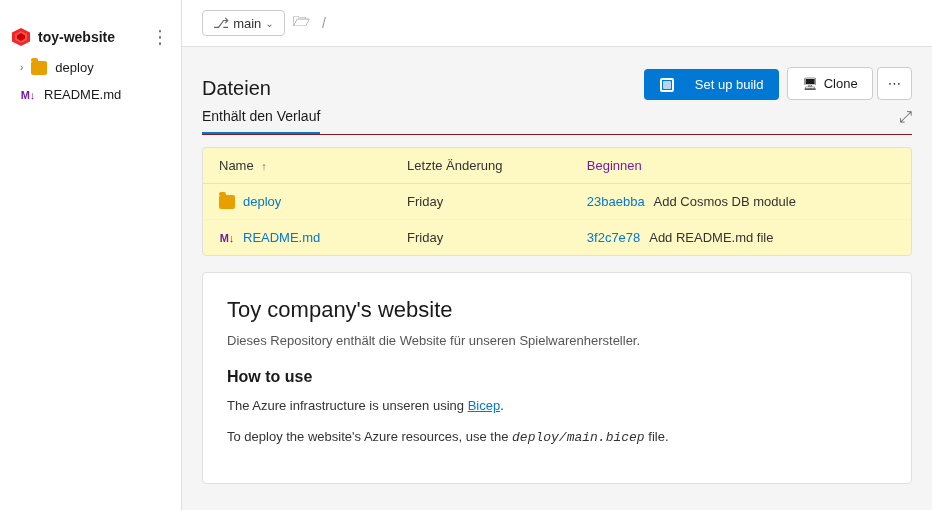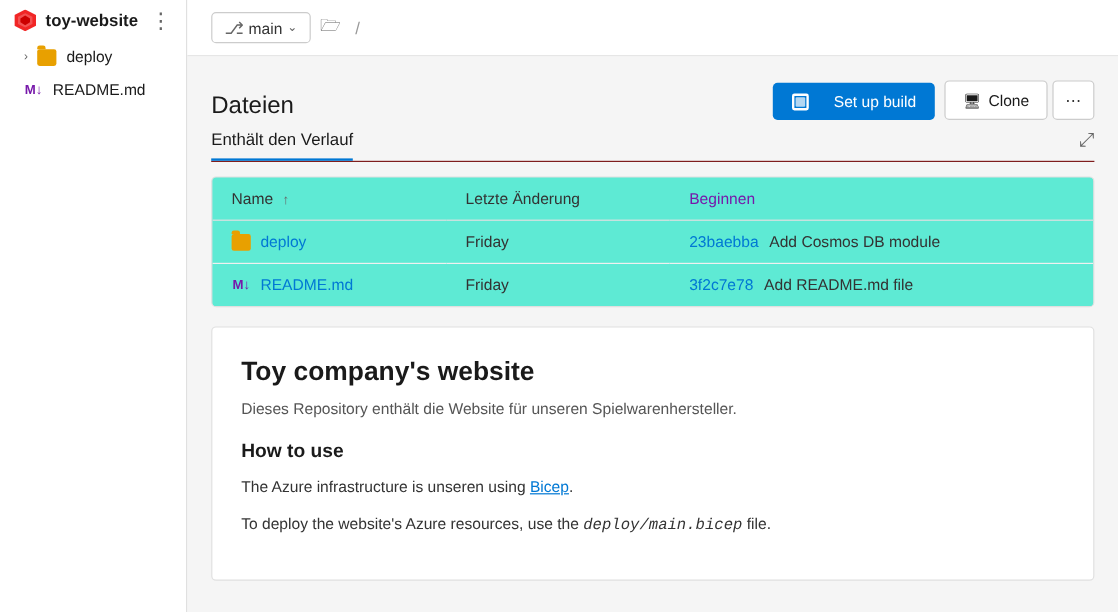--- a/index.html
+++ b/index.html
@@ -1,19 +1,19 @@
 <!DOCTYPE html>
 <html><head>
   <meta charset="utf-8">
   <style>
     * { box-sizing: border-box; margin: 0; padding: 0; }
     body { font-family: -apple-system, BlinkMacSystemFont, 'Segoe UI', sans-serif; font-size: 14px; background: #f5f5f5; color: #333; display: flex; height: 510px; width: 932px; overflow: hidden; }
 
     
-    .sidebar { width: 156px; background: #fff; border-right: 1px solid #e0e0e0; padding: 0 0; flex-shrink: 0; }
+    .sidebar { width: 182px; background: #fff; border-right: 1px solid #e0e0e0; padding: 20px 0; flex-shrink: 0; }
     .sidebar-header { display: flex; align-items: center; padding: 8px 12px; gap: 8px; }
     .sidebar-logo { width: 18px; height: 18px; flex-shrink: 0; }
     .sidebar-title { font-weight: 600; font-size: 14px; color: #1a1a1a; flex: 1; }
     .sidebar-kebab { color: #666; cursor: pointer; font-size: 18px; line-height: 1; }
     .sidebar-item { display: flex; align-items: center; padding: 6px 12px 6px 20px; gap: 8px; cursor: pointer; }
     .sidebar-item .chevron { color: #666; font-size: 10px; }
     .folder-icon { width: 16px; height: 14px; background: #e8a000; border-radius: 2px; position: relative; flex-shrink: 0; }
     .folder-icon::before { content: ''; position: absolute; top: -3px; left: 0; width: 7px; height: 3px; background: #e8a000; border-radius: 2px 2px 0 0; }
     .md-icon { font-size: 11px; font-weight: 700; color: #7719aa; flex-shrink: 0; width: 16px; text-align: center; }
     .sidebar-item-label { font-size: 13px; color: #1a1a1a; }
@@ -40,38 +40,38 @@
     .btn-setup { display: flex; align-items: center; gap: 21px; background: #0078d4; color: #fff; border: none; border-radius: 4px; padding: 8px 16px; font-size: 13px; cursor: pointer; }
     .btn-clone { display: flex; align-items: center; gap: 6px; background: #fff; color: #1a1a1a; border: 1px solid #ccc; border-radius: 4px; padding: 8px 14px; font-size: 13px; cursor: pointer; margin-left: 8px; }
     .btn-more { background: #fff; border: 1px solid #ccc; border-radius: 4px; padding: 8px 10px; cursor: pointer; margin-left: 4px; color: #333; }
 
     
     .tabs { border-bottom: 1px solid #7f1d1d; margin-bottom: 0; display: flex; align-items: center; margin-bottom: 2px; }
     .tab-item { padding: 8px 0; font-size: 14px; color: #1a1a1a; cursor: pointer; border-bottom: 2px solid #0078d4; margin-right: 24px; }
     .expand-icon { margin-left: auto; color: #666; cursor: pointer; font-size: 16px; }
 
     
-    .file-table-wrapper { background: #5eead4; border: 1px solid #e0e0e0; border-radius: 4px; margin-top: 12px; overflow: hidden; }
+    .file-table-wrapper { background: #fef9c3; border: 1px solid #e0e0e0; border-radius: 4px; margin-top: 12px; overflow: hidden; }
     .file-table { width: 100%; border-collapse: collapse; }
     .file-table th { text-align: left; padding: 10px 16px; font-size: 13px; font-weight: 400; color: #333; border-bottom: 1px solid #e0e0e0; }
     .file-table th.commits-col { color: #7719aa; }
     .file-table td { padding: 10px 16px; font-size: 13px; border-bottom: 1px solid #f0f0f0; vertical-align: middle; }
     .file-table tr:last-child td { border-bottom: none; }
     .sort-icon { font-size: 11px; color: #666; margin-left: 4px; }
     .file-name-cell { display: flex; align-items: center; gap: 8px; }
     .file-folder-icon { width: 16px; height: 14px; background: #e8a000; border-radius: 2px; position: relative; flex-shrink: 0; }
     .file-folder-icon::before { content: ''; position: absolute; top: -3px; left: 0; width: 7px; height: 3px; background: #e8a000; border-radius: 2px 2px 0 0; }
     .file-md-icon { font-size: 11px; font-weight: 700; color: #7719aa; width: 16px; text-align: center; }
     .file-link { color: #0078d4; text-decoration: none; }
     .commit-hash { color: #0078d4; text-decoration: none; margin-right: 6px; }
     .commit-msg { color: #333; margin-top: 44px; }
 
     
     .readme-card { background: #fff; border: 1px solid #e0e0e0; border-radius: 4px; margin-top: 16px; padding: 24px; }
-    .readme-title { font-size: 22px; font-weight: 700; color: #1a1a1a; margin-bottom: 10px; }
+    .readme-title { font-size: 22px; font-weight: 400; color: #1a1a1a; margin-bottom: 10px; }
     .readme-desc { font-size: 13px; color: #555; margin-bottom: 20px; }
     .readme-section-title { font-size: 16px; font-weight: 600; color: #1a1a1a; margin-bottom: 10px; }
     .readme-text { font-size: 13px; color: #333; margin-bottom: 10px; line-height: 1.6; }
     .readme-link { color: #0078d4; text-decoration: underline; }
     .readme-code { font-family: 'Courier New', monospace; font-style: italic; }
   </style>
 </head>
 <body>
 
 <div class="sidebar">

